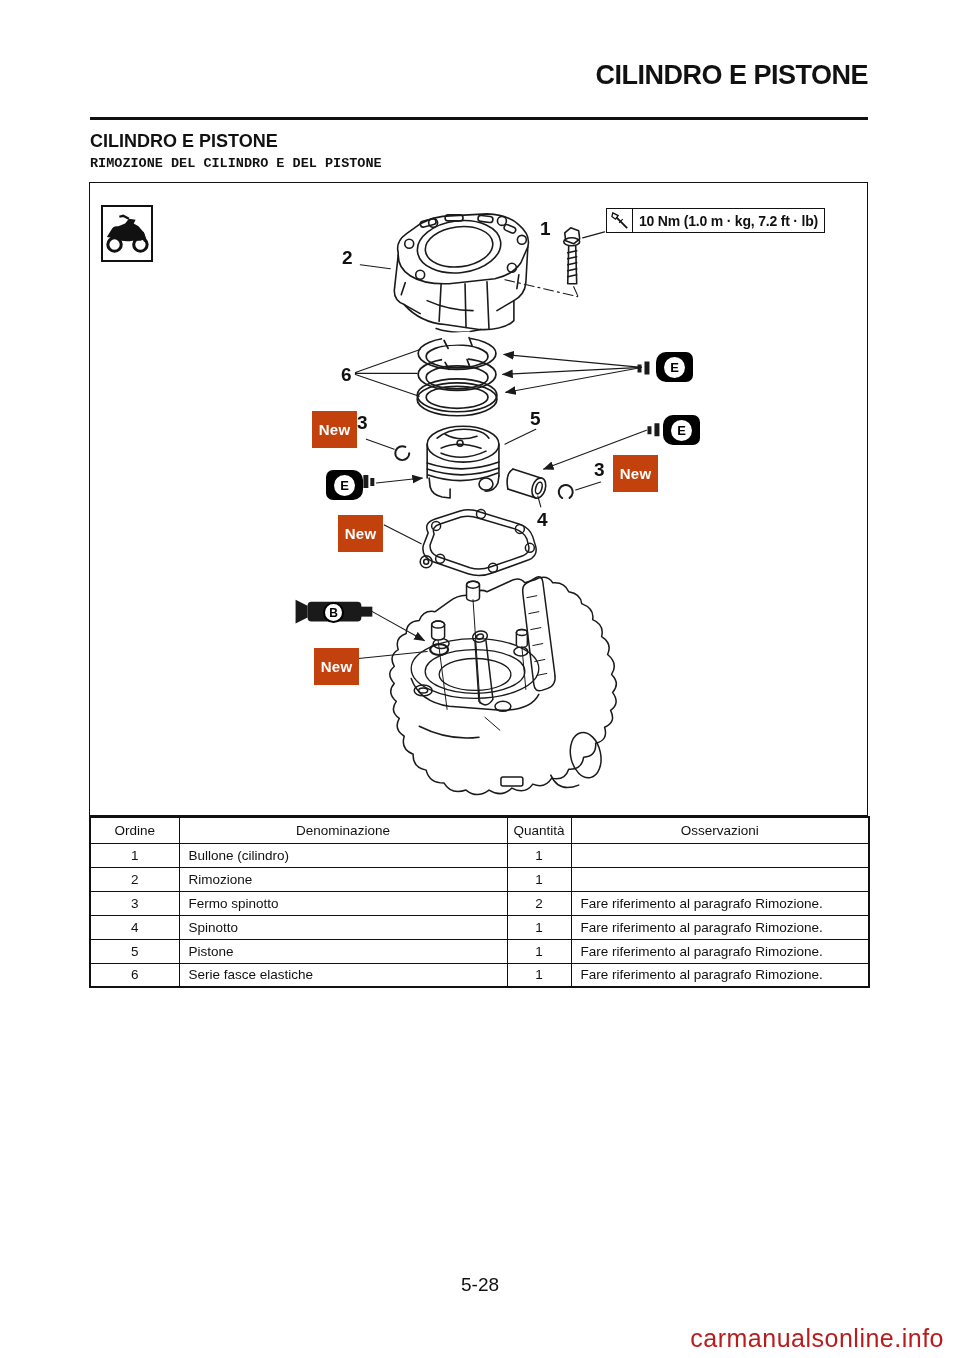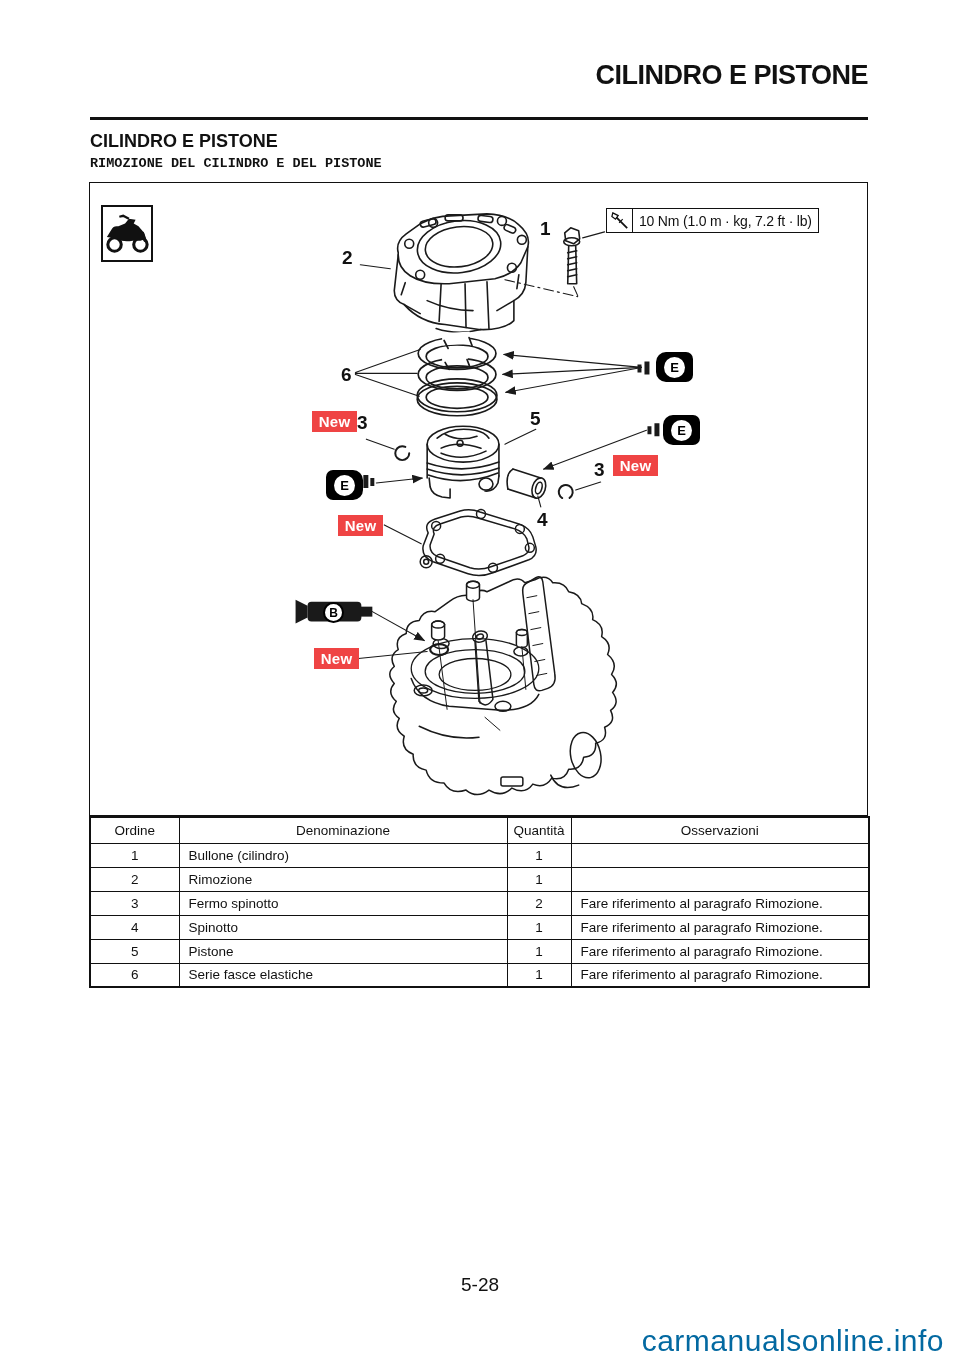--- a/index.html
+++ b/index.html
@@ -15,24 +15,24 @@
 
   
   .diagram-box{position:absolute;left:89px;top:182px;width:779px;height:634px;
                border:1.6px solid #111;box-sizing:border-box;background:#fff;}
   .art{position:absolute;left:0;top:0;width:100%;height:100%;}
   .moto-box{position:absolute;left:11px;top:22px;width:52px;height:57px;border:2.2px solid #111;
             box-sizing:border-box;display:flex;align-items:center;justify-content:center;}
   .torque-box{position:absolute;left:516px;top:25px;height:25px;border:1.6px solid #111;
               display:flex;align-items:stretch;background:#fff;box-sizing:border-box;}
   .torque-icon-cell{width:25px;border-right:1.6px solid #111;display:flex;align-items:center;justify-content:center;}
-  .torque-text{display:flex;align-items:center;padding:0 6px;font-size:14px;font-weight:normal;white-space:nowrap;letter-spacing:-0.2px;}
+  .torque-text{display:flex;align-items:center;padding:0 6px;font-size:14px;font-weight:bold;white-space:nowrap;letter-spacing:-0.2px;}
 
   .callout{position:absolute;font-size:19px;font-weight:bold;line-height:1;}
-  .new-box{position:absolute;width:45px;height:21px;background:#ef4444;color:#fff;
+  .new-box{position:absolute;width:45px;height:37px;background:#c2410c;color:#fff;
            display:flex;align-items:center;justify-content:center;
            font-size:15px;font-weight:bold;letter-spacing:.3px;}
   .e-blob{position:absolute;width:37px;height:30px;background:#000;
           border-radius:10px 7px 7px 10px;display:flex;align-items:center;justify-content:center;}
   .e-blob.point-right{border-radius:7px 10px 10px 7px;}
   .sym-circle{width:21px;height:21px;border-radius:50%;background:#fff;color:#000;
               display:flex;align-items:center;justify-content:center;
               font-size:13px;font-weight:bold;line-height:1;}
   .b-circle{position:absolute;width:21px;height:21px;border-radius:50%;background:#fff;
             border:2px solid #000;box-sizing:border-box;color:#000;display:flex;align-items:center;
@@ -43,21 +43,21 @@
                font-size:13.5px;table-layout:fixed;padding-left:23px;}
   .parts-table th,.parts-table td{border:1.3px solid #111;font-weight:normal;
                height:24px;padding:0;box-sizing:border-box;background:#fff;}
   .parts-table th{text-align:center;height:26px;}
   .parts-table{border:2px solid #111;}
   .parts-table td.col-ordine,.parts-table td.col-quantita{text-align:center;}
   .parts-table td.col-denominazione,.parts-table td.col-osservazioni{text-align:left;padding-left:9px;}
 
   .page-number{position:absolute;top:1274px;left:437px;width:86px;text-align:center;
                font-size:19px;font-weight:normal;}
-  .watermark{position:absolute;top:1324px;right:16px;font-size:30px;color:#0369a1;letter-spacing:.5px;}
+  .watermark{position:absolute;top:1324px;right:16px;font-size:25px;color:#b91c1c;letter-spacing:.5px;}
   svg{display:block;}
 </style>
 </head>
 <body>
 
 <div class="page">
 
   <div class="top-header">CILINDRO E PISTONE</div>
   <div class="header-rule"></div>
   <div class="section-title">CILINDRO E PISTONE</div>

